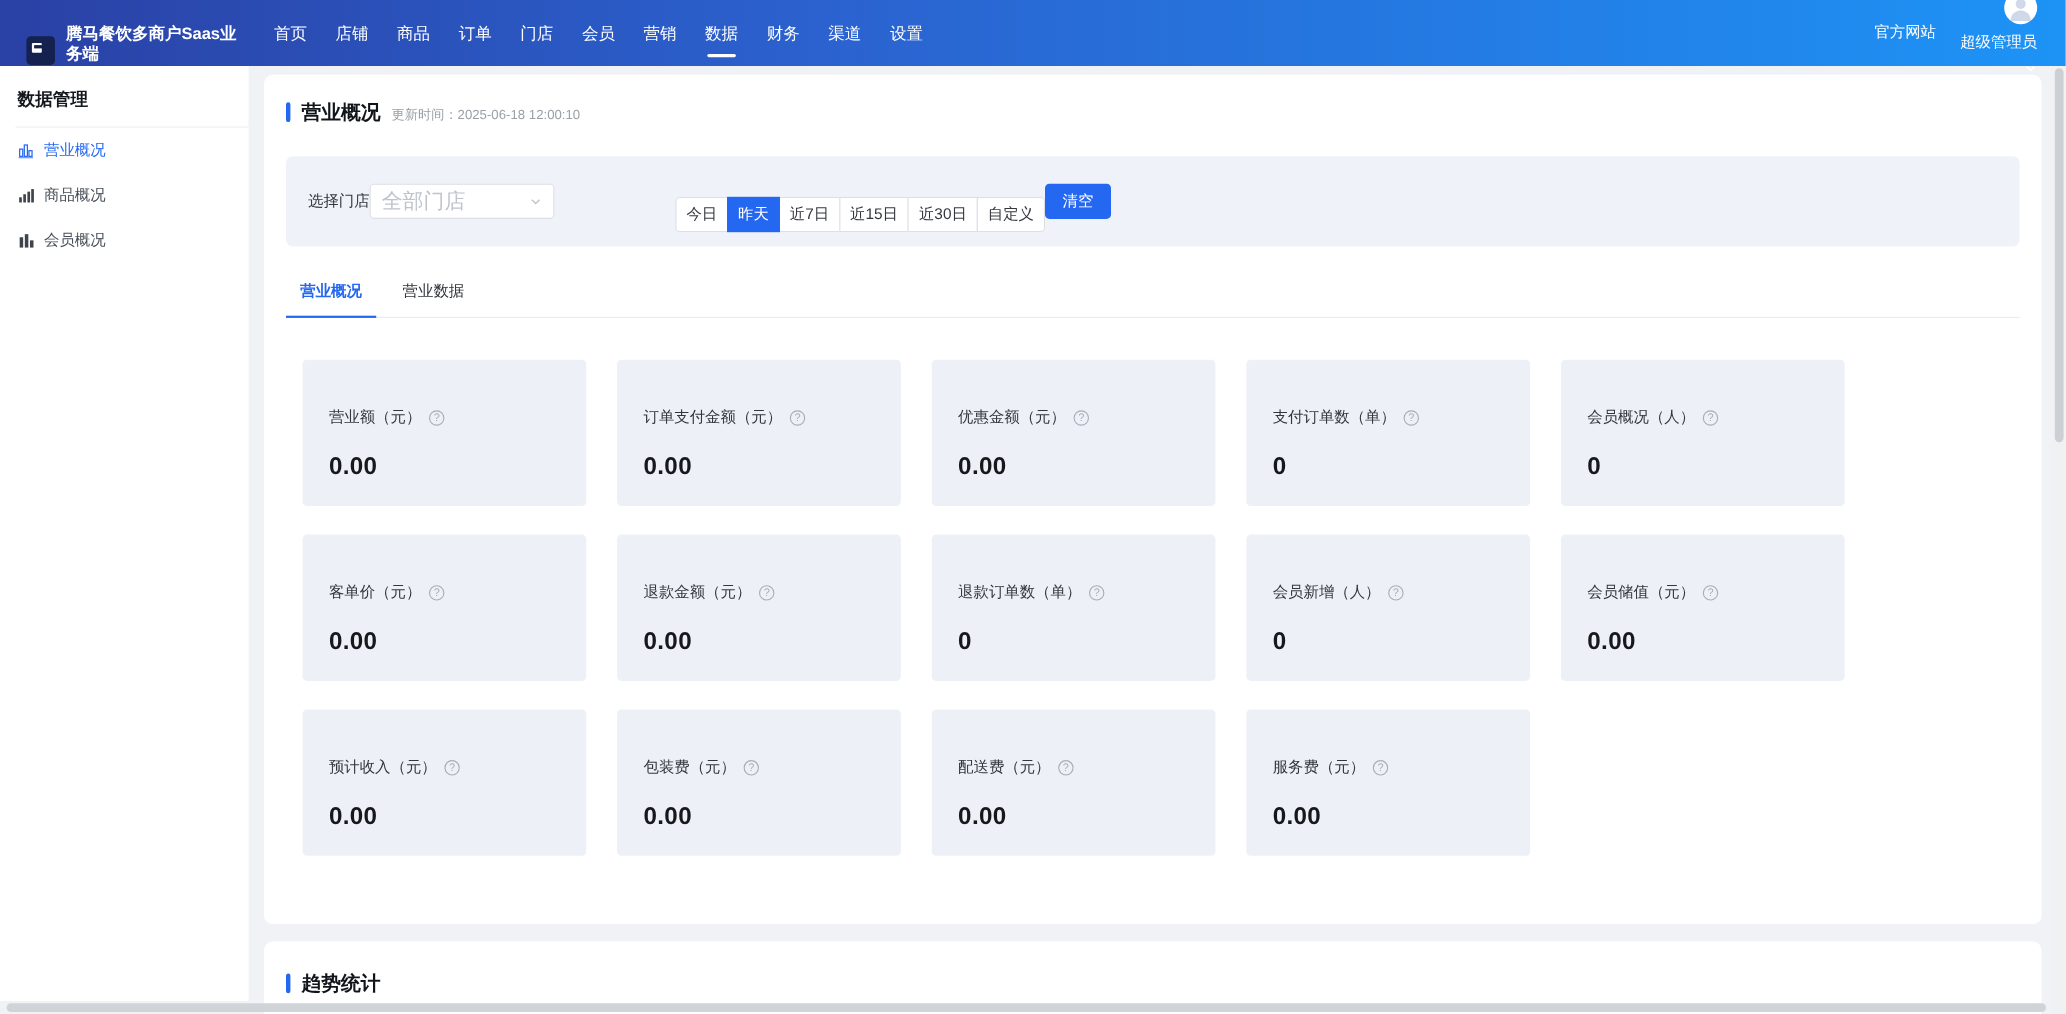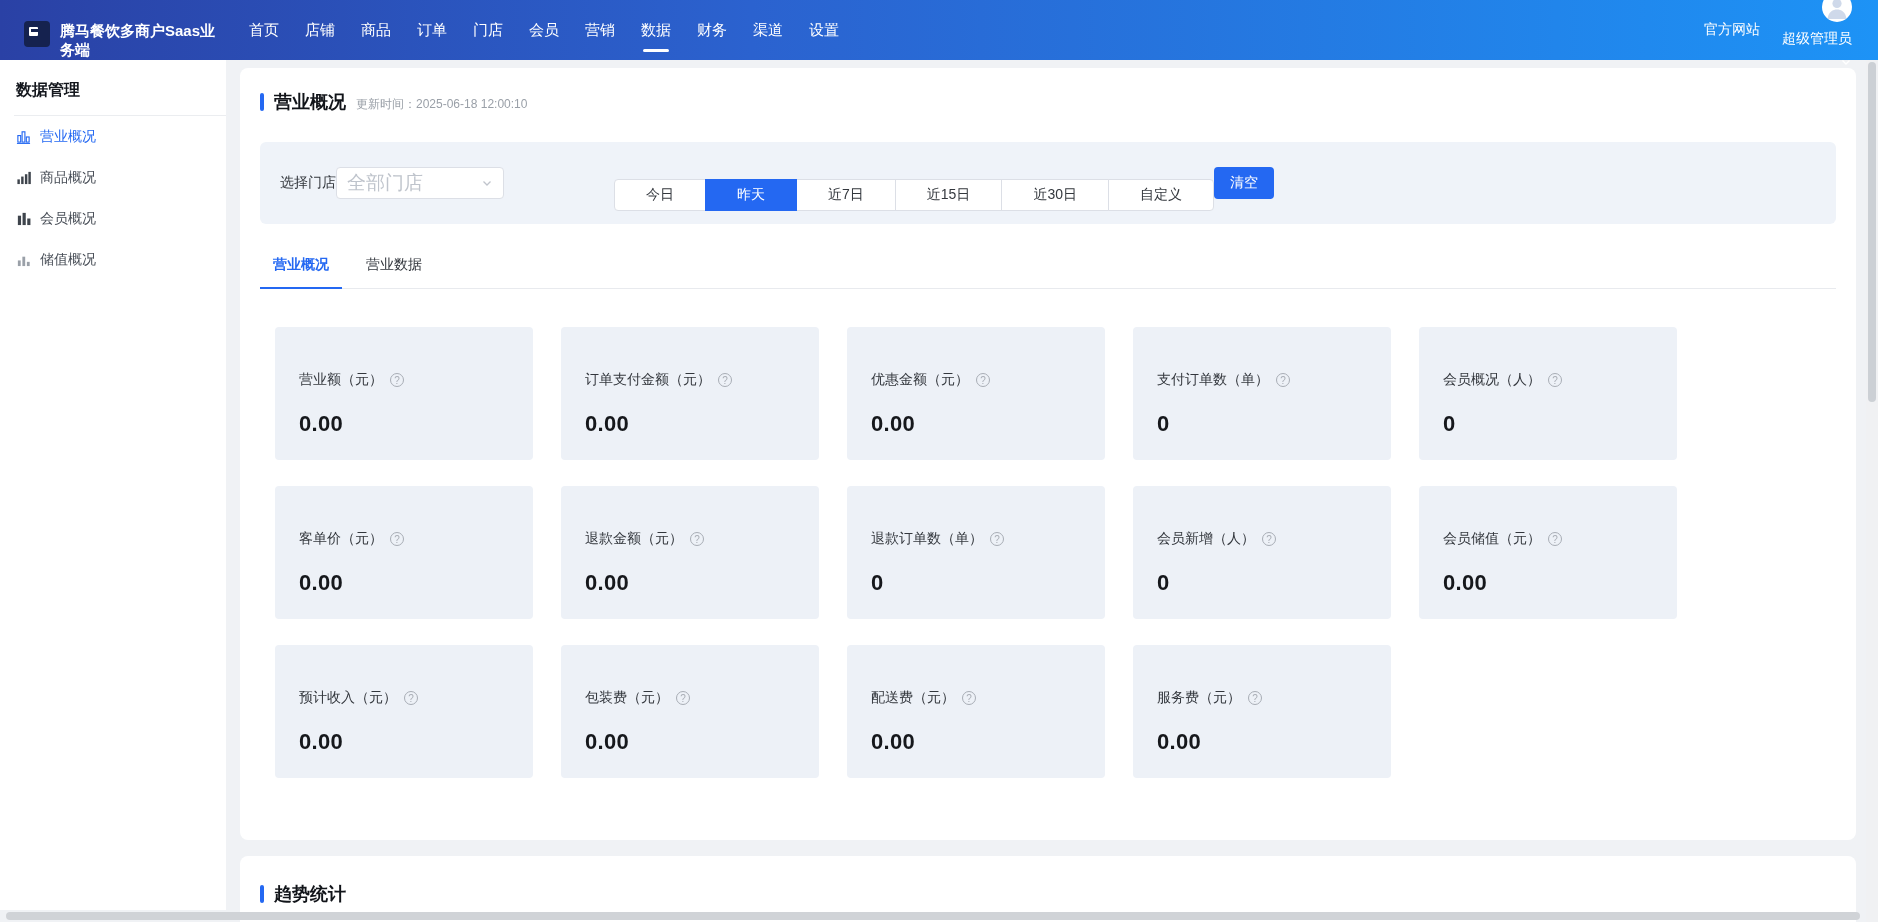--- a/index.html
+++ b/index.html
@@ -10,21 +10,21 @@
     background:#f0f2f5;
     color:#33373d;
   }
 
   
   .navbar {
     position:absolute; top:0; left:0; width:1878px; height:60px;
     background:linear-gradient(90deg,#2a41a5 0%,#2b62cf 40%,#1d93f6 100%);
     display:flex; align-items:center; padding:0 26px 0 24px; z-index:30;
   }
-  .logo-wrap { display:flex; align-items:flex-start; gap:10px; width:206px; flex:none;margin-top:20px; }
+  .logo-wrap { display:flex; align-items:flex-end; gap:10px; width:206px; flex:none;margin-top:20px; }
   .logo-icon {
     width:26px; height:26px; border-radius:4px; background:#15224f;
     position:relative; flex:none;
   }
   .logo-icon::before { content:""; position:absolute; left:5px; top:6px; width:9px; height:9px; background:#ffffff; border-radius:1px; }
   .logo-icon::after  { content:""; position:absolute; left:7px; top:8px; width:9px; height:3px; background:#15224f; }
   .logo-title { color:#fff; font-size:15px; font-weight:bold; line-height:19px; }
   .nav-menu { display:flex; align-items:center; height:60px; margin-left:6px; }
   .nav-item {
     position:relative; height:60px; display:flex; align-items:center;
@@ -78,21 +78,21 @@
   }
   .store-label { font-size:14px; color:#33373d; margin-right:0; white-space:nowrap; }
   .select {
     width:168px; height:32px; background:#fff; border:1px solid #dcdfe6; border-radius:4px;
     display:flex; align-items:center; justify-content:space-between;
     padding:0 10px; cursor:pointer;
   }
   .select-placeholder { font-size:19px; color:#bfc4cc; }
   .btn-group { display:flex; margin-left:110px; }
   .range-btn {
-    height:32px; display:flex; align-items:center; padding:0 31px;
+    height:32px; display:flex; align-items:center; padding:0 9px;
     background:#fff; border:1px solid #dcdfe6; margin-left:-1px;
     font-size:14px; color:#33373d; cursor:pointer; white-space:nowrap;margin-top:24px;
   }
   .range-btn:first-child { border-radius:4px 0 0 4px; margin-left:0; }
   .range-btn:last-child { border-radius:0 4px 4px 0; }
   .range-btn.active { background:#2468f2; border-color:#2468f2; color:#fff; position:relative; z-index:1; }
   .clear-btn {
     height:32px; padding:0 16px; display:flex; align-items:center;
     background:#2468f2; color:#fff; font-size:14px; border:none; border-radius:4px; cursor:pointer;
   }
@@ -189,28 +189,20 @@
     <span>商品概况</span>
   </div>
   <div class="side-item">
     <svg width="15" height="15" viewBox="0 0 16 16">
       <rect x="2" y="5" width="3.4" height="10" fill="#3e444c"></rect>
       <rect x="7" y="2" width="3.4" height="13" fill="#3e444c"></rect>
       <rect x="12" y="8" width="3.4" height="7" fill="#3e444c"></rect>
     </svg>
     <span>会员概况</span>
   </div>
-  <div class="side-item">
-    <svg width="15" height="15" viewBox="0 0 16 16">
-      <rect x="2" y="9" width="3" height="6" fill="#9aa0a8"></rect>
-      <rect x="6.8" y="5" width="3" height="10" fill="#9aa0a8"></rect>
-      <rect x="11.6" y="10.5" width="3" height="4.5" fill="#9aa0a8"></rect>
-    </svg>
-    <span>储值概况</span>
-  </div>
 </aside>
 
 <main class="main">
 
   <section class="panel panel-1">
     <div class="sec-header">
       <span class="sec-bar"></span>
       <span class="sec-title">营业概况</span>
       <span class="sec-sub">
         <span>更新时间：</span><span>2025-06-18 12:00:10</span>

